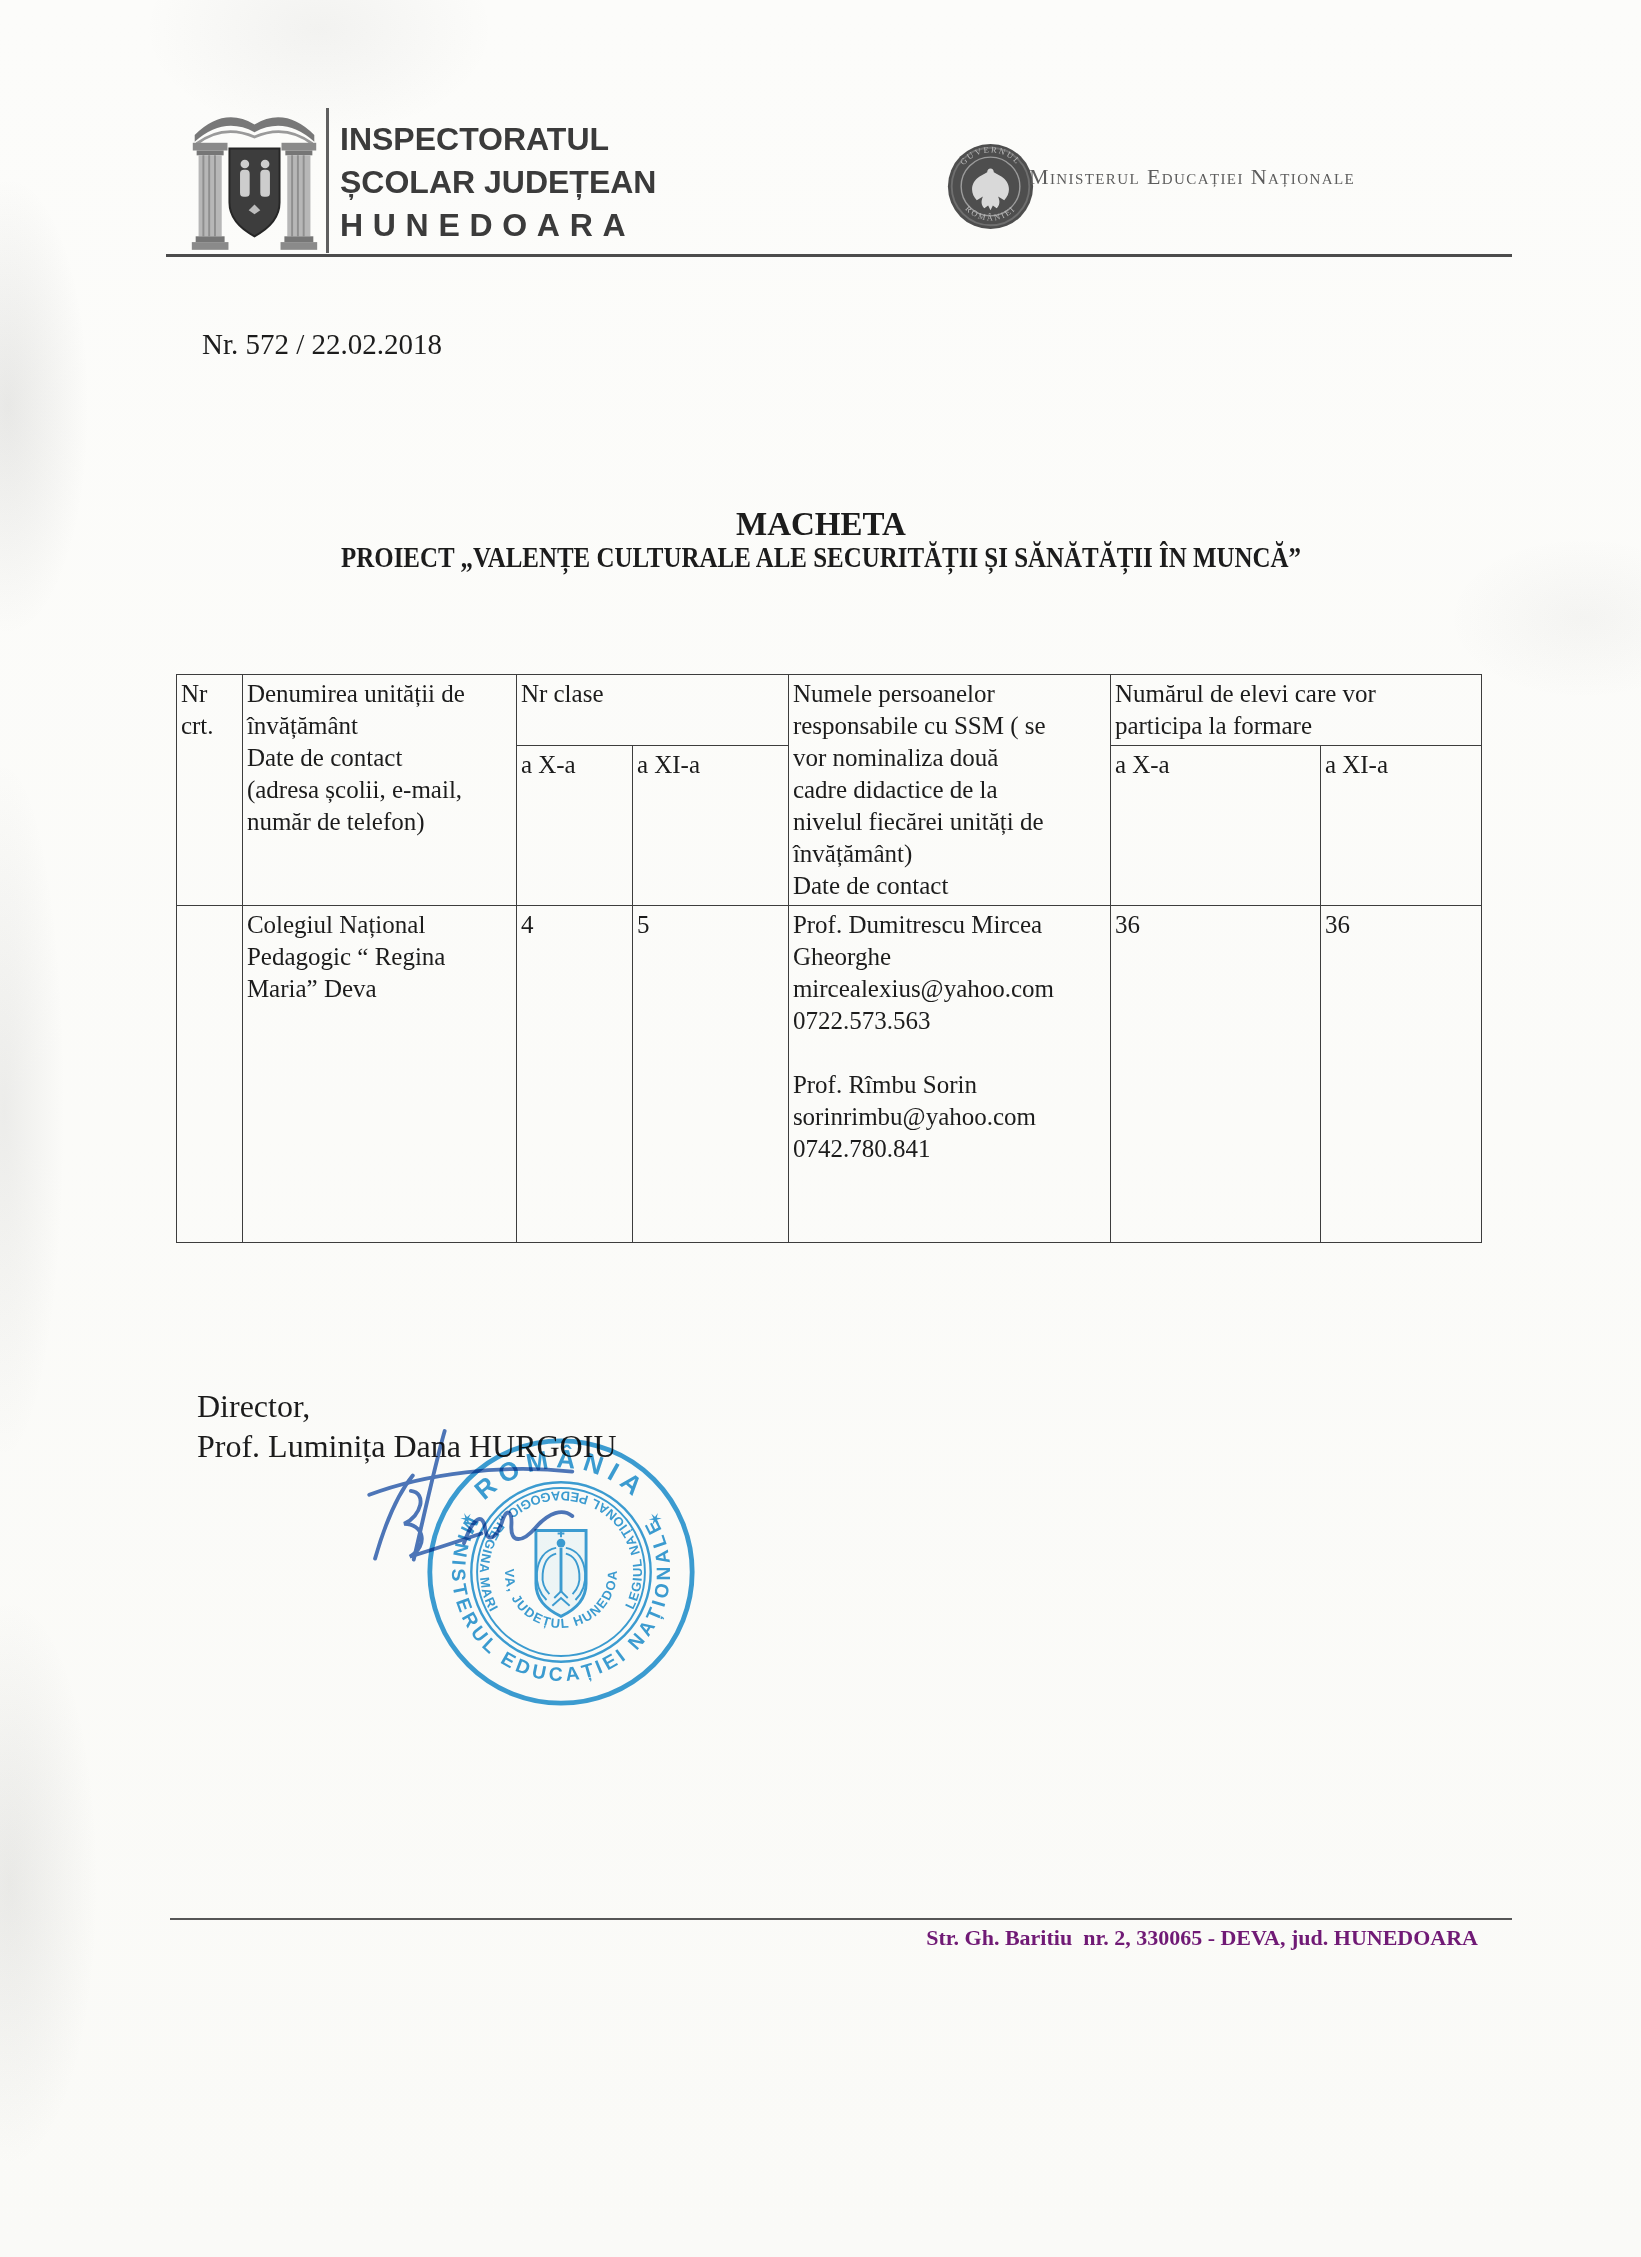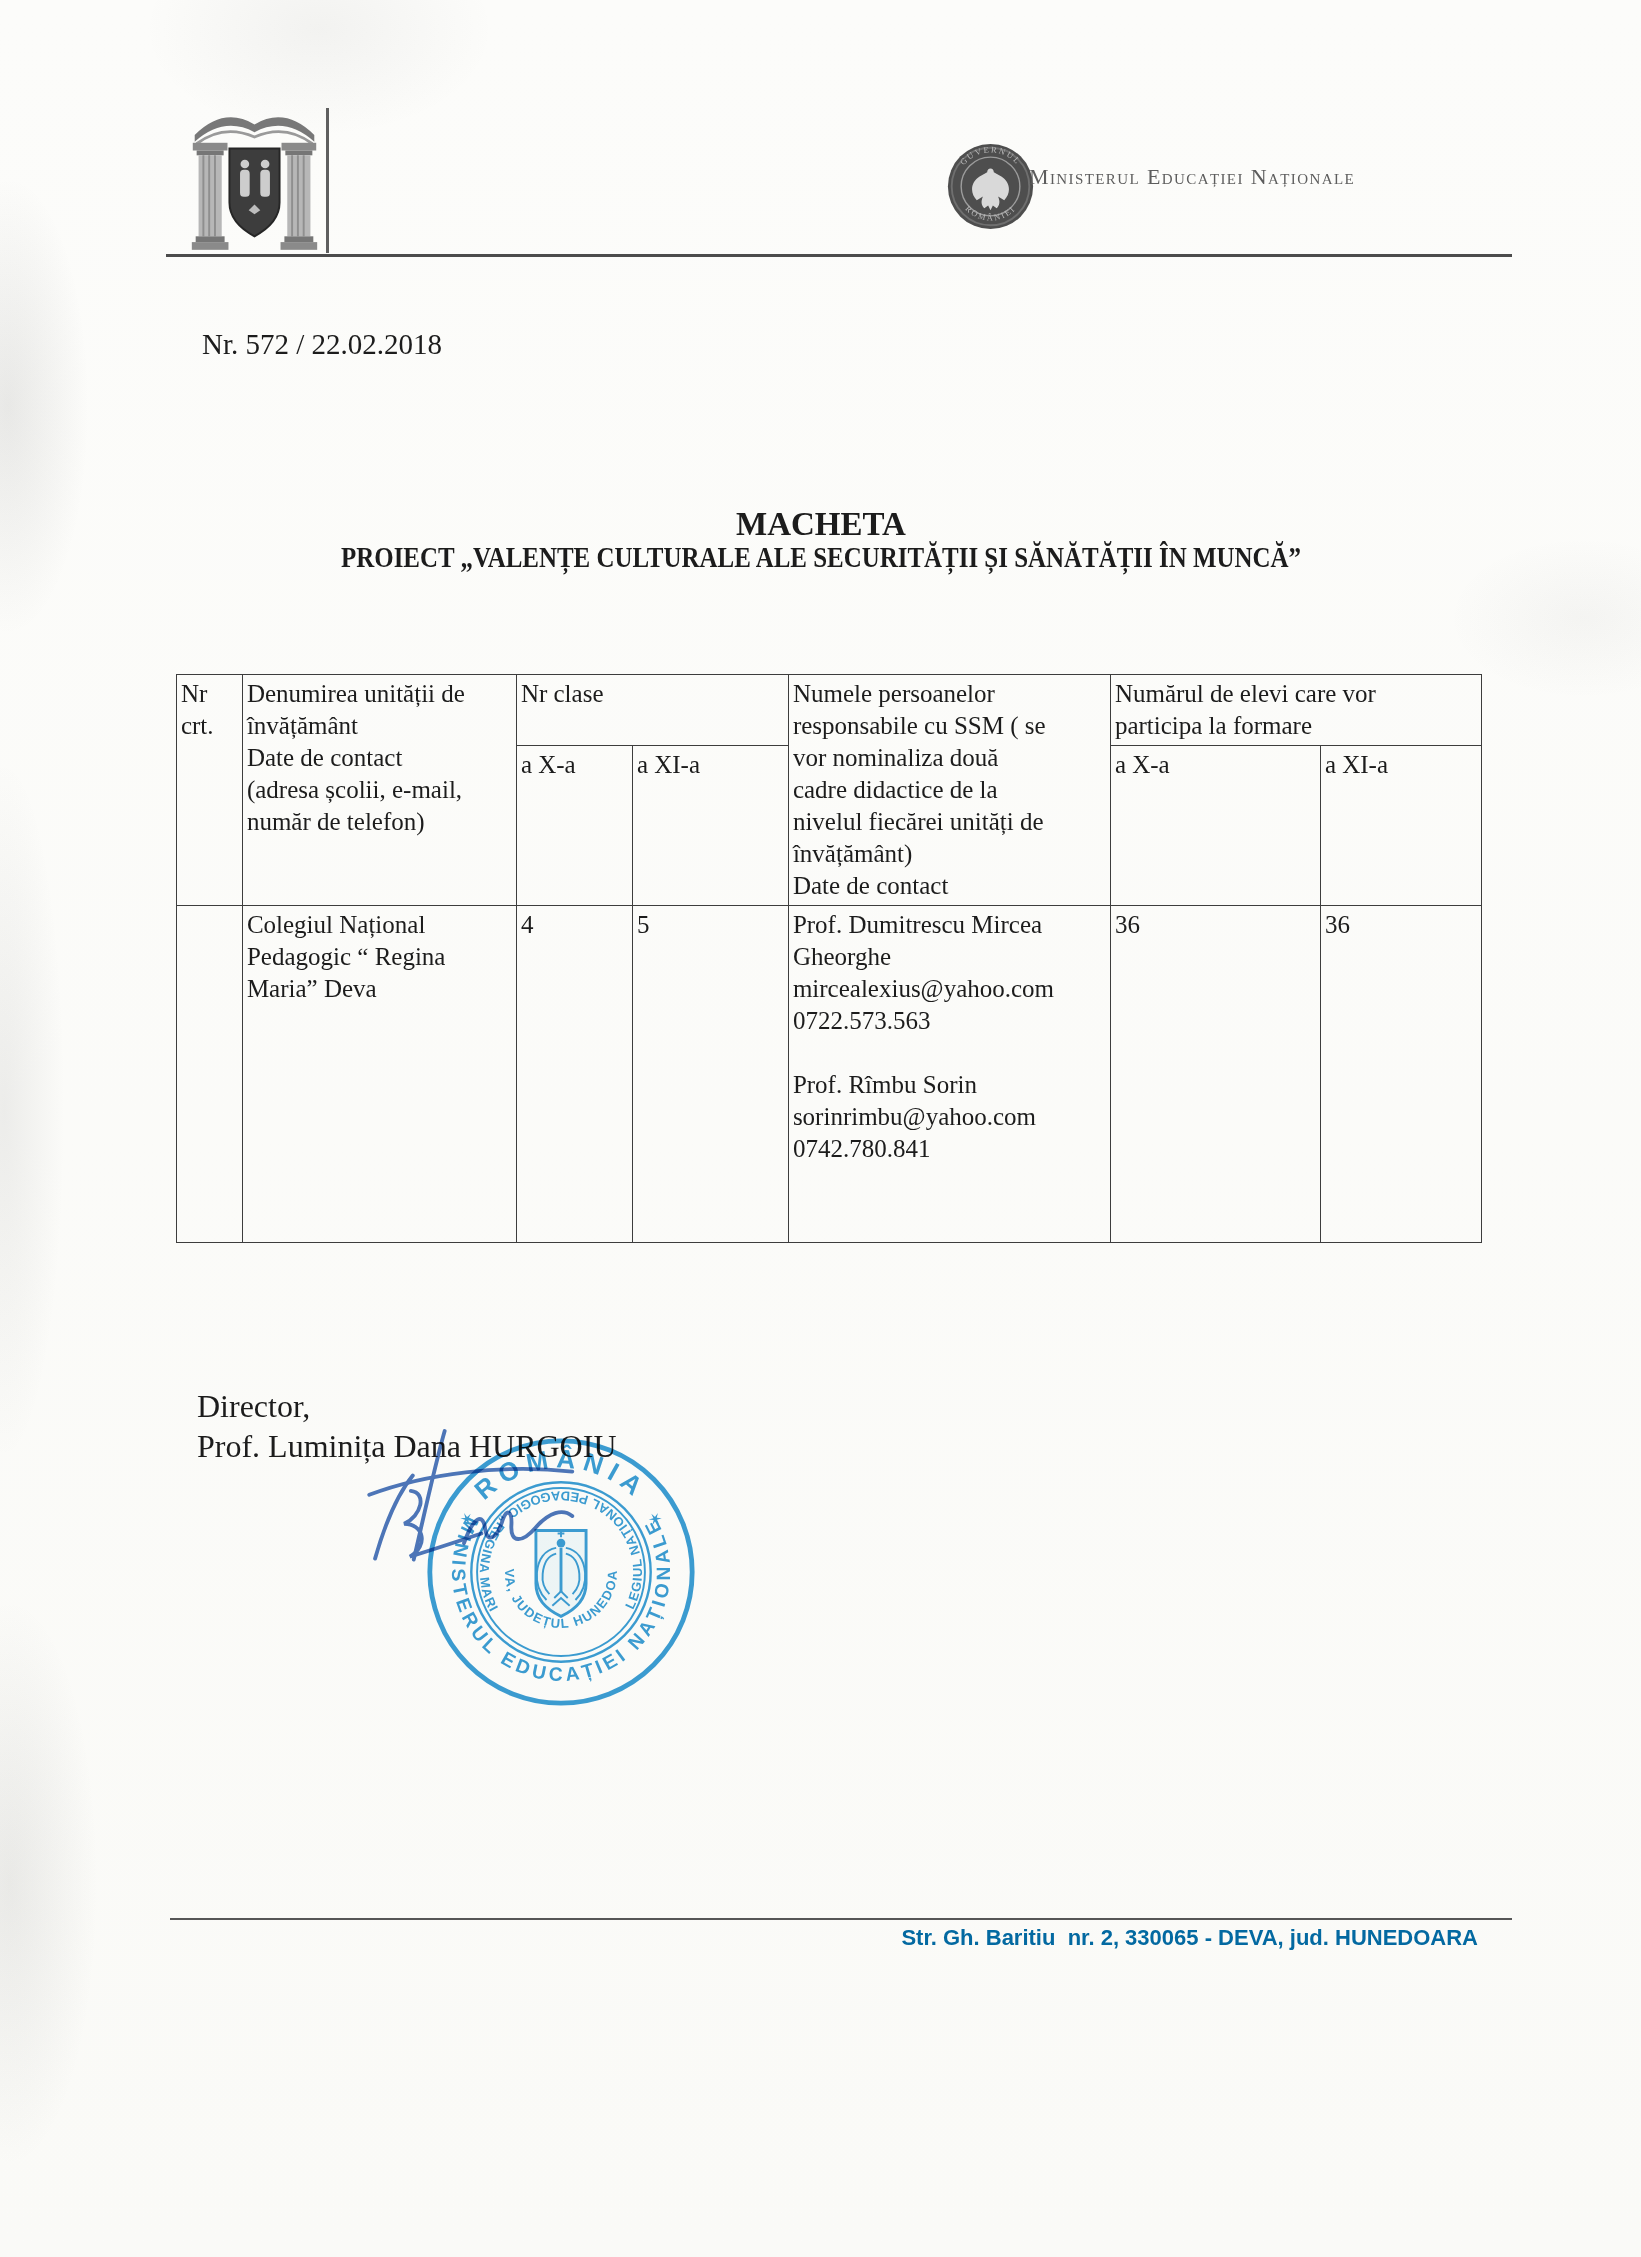--- a/index.html
+++ b/index.html
@@ -35,22 +35,22 @@
   .gap2{margin-top:32px;}
   tr.r1{height:66px;} tr.r2{height:158px;} tr.r3{height:337px;}
   td.sub{vertical-align:top;}
   
   .director-block{left:197px;top:1386px;font-size:32px;line-height:40px;}
   .stamp-svg{left:425px;top:1436px;mix-blend-mode:multiply;}
   .sig-svg{left:319px;top:1402px;mix-blend-mode:multiply;}
   
   .footer-rule{left:170px;top:1918px;width:1342px;height:1.9px;background:#565656;}
   .footer-block{left:541px;top:1926px;width:937px;text-align:right;
-                font-family:Liberation Sans, sans-serif;font-size:22px;line-height:24.6px;
-                color:#0369a1;}
+                font-family:Liberation Serif, serif;font-size:22px;line-height:24.6px;
+                color:#701a75;}
   .footer-block div{white-space:pre;}
   .f-bold{font-weight:bold;}
 </style>
 </head>
 <body>
 
 <div id="page">
   <div class="scan-texture"></div>
 
   <svg class="abs" style="left:187px;top:102px" width="135" height="151" viewBox="0 0 140 156">
@@ -72,20 +72,25 @@
       <rect x="97" y="145" width="38" height="8" fill="#8a8a8a"></rect>
 
     <path d="M44,48 h52 v56 q0,21 -26,35 q-26,-14 -26,-35 Z" fill="#3d3d3d" stroke="#262626" stroke-width="2"></path>
     <circle cx="60" cy="64" r="4.5" fill="#cdcdcd"></circle>
       <rect x="55" y="70" width="10" height="28" rx="4" fill="#cdcdcd"></rect>
     <circle cx="81" cy="64" r="4.5" fill="#cdcdcd"></circle>
       <rect x="76" y="70" width="10" height="28" rx="4" fill="#cdcdcd"></rect>
     <path d="M64,112 l6,-6 6,6 -6,4 Z" fill="#bdbdbd"></path>
   </svg>
   <div class="abs logo-divider"></div>
+  <div class="abs insp-block">
+    <div>INSPECTORATUL</div>
+    <div>ȘCOLAR JUDEȚEAN</div>
+    <div class="insp-spread">HUNEDOARA</div>
+  </div>
 
   <svg class="abs" style="left:946px;top:142px" width="89" height="89" viewBox="0 0 94 94">
     <circle cx="47" cy="47" r="45" fill="#4e4e4e"></circle>
     <circle cx="47" cy="47" r="41" fill="none" stroke="#6f6f6f" stroke-width="2"></circle>
     <circle cx="47" cy="47" r="31" fill="none" stroke="#9c9c9c" stroke-width="1.5"></circle>
     <defs>
       <path id="gsTop" d="M11,47 A36,36 0 0 1 83,47"></path>
       <path id="gsBot" d="M11,47 A36,36 0 0 0 83,47"></path>
     </defs>
     <text font-family="Liberation Serif, serif" font-size="9" fill="#b9b9b9" letter-spacing="2">

